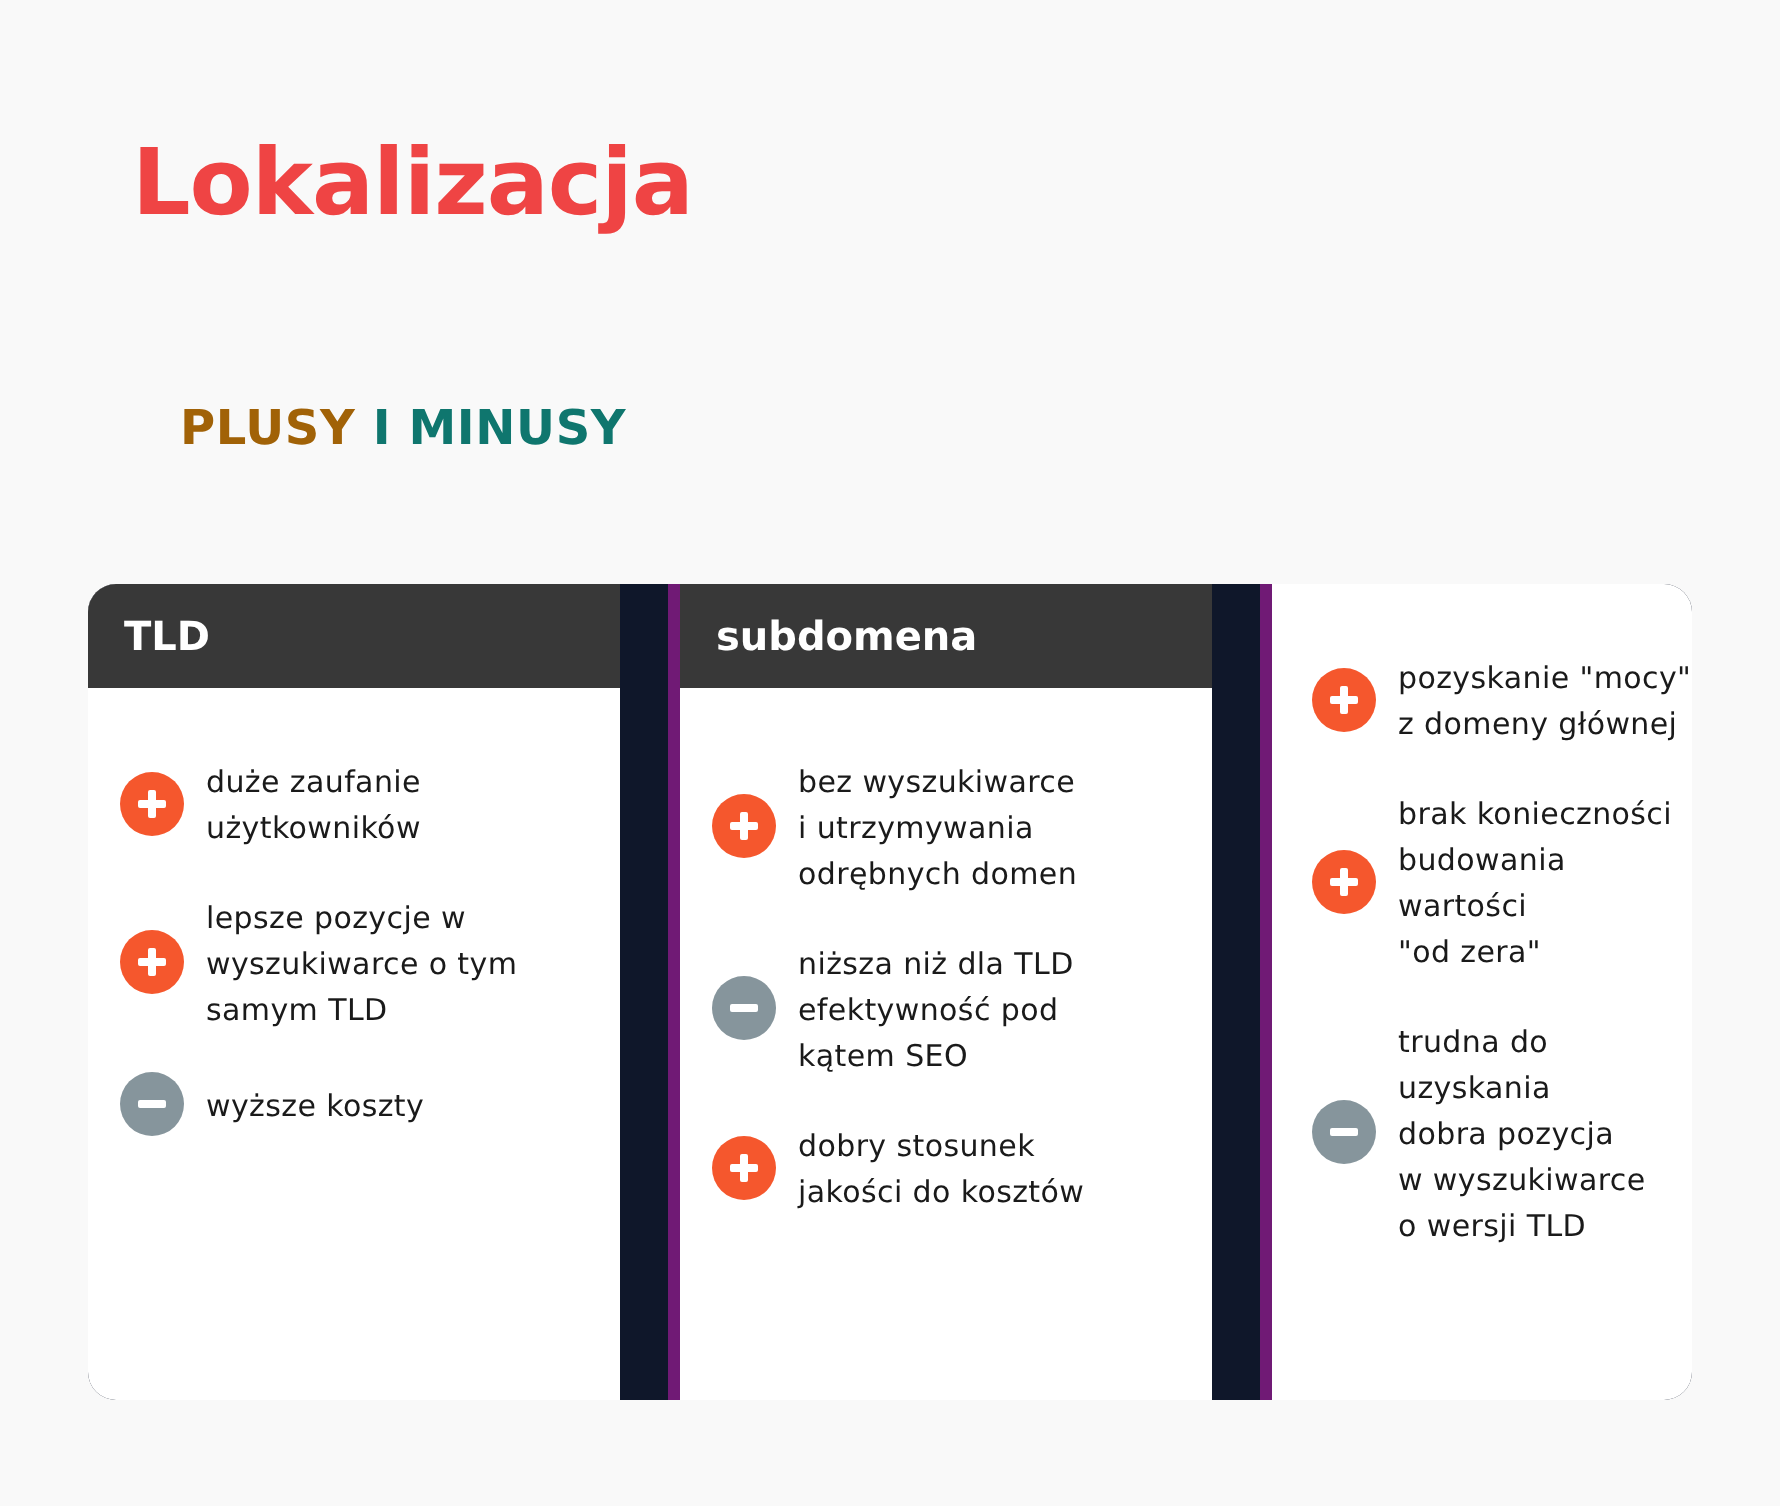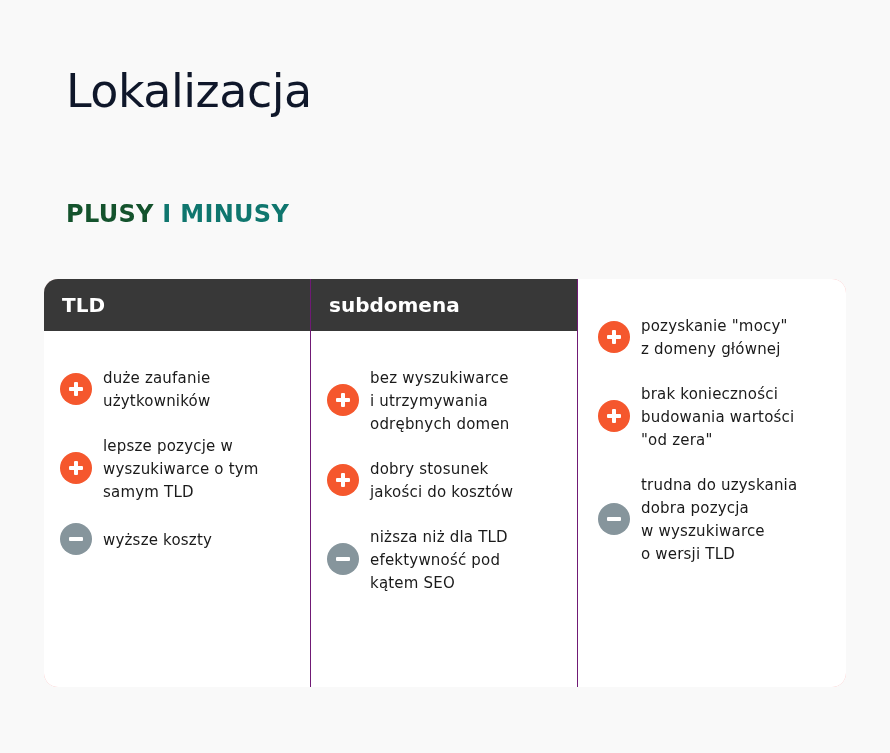--- a/index.html
+++ b/index.html
@@ -2,36 +2,36 @@
 <html><head>
 <meta charset="utf-8">
 <style>
   html, body { margin: 0; padding: 0; }
   body {
     width: 890px; height: 753px; background: #f9f9f9; position: relative; overflow: hidden;
     font-family: "DejaVu Sans", sans-serif;
   }
   .title {
     position: absolute; left: 66px; top: 62px; margin: 0;
-    font-family: "DejaVu Sans", sans-serif; font-weight: normal;
-    font-size: 46px; line-height: 58px; color: #0f172a; letter-spacing: -0.5px;
+    font-family: "DejaVu Sans", sans-serif; font-weight: bold;
+    font-size: 46px; line-height: 58px; color: #ef4444; letter-spacing: -0.5px;
   }
   .subtitle {
     position: absolute; left: 66px; top: 198px; margin: 0;
     font-family: "DejaVu Sans", sans-serif; font-weight: bold; font-size: 24px; line-height: 32px;
     letter-spacing: 0.3px;
   }
-  .subtitle .plus { color: #14532d; }
+  .subtitle .plus { color: #a16207; margin-left: 24px; }
   .subtitle .minus { color: #0f766e; }
   .table {
-    position: absolute; left: 44px; top: 279px; width: 802px; height: 408px;
-    display: flex; border-radius: 14px; overflow: hidden; background: #fca5a5;
+    position: absolute; left: 44px; top: 292px; width: 802px; height: 408px;
+    display: flex; border-radius: 14px; overflow: hidden; background: #0f172a; gap: 24px;
   }
   .col { position: relative; height: 100%; background: #ffffff; }
-  .col + .col { border-left: 1px solid #701a75; }
+  .col + .col { border-left: 6px solid #701a75; }
   .col-head {
     height: 52px; background: #383838; color: #ffffff;
     font-family: "DejaVu Sans", sans-serif; font-weight: bold; font-size: 20px;
     line-height: 52px; padding-left: 18px; box-sizing: border-box;
   }
   .col + .col .col-head { border-left: 0; }
   .col-body { padding: 36px 0 0 16px; }
   .item { display: flex; align-items: center; margin-bottom: 22px; }
   .icon {
     flex: 0 0 32px; width: 32px; height: 32px; border-radius: 50%;
@@ -99,34 +99,34 @@
       <div class="item">
         <span class="icon plus">
             <span class="bar-h"></span>
             <span class="bar-v"></span>
           </span>
         <span class="item-text">bez wyszukiwarce
 i utrzymywania
 odrębnych domen</span>
       </div>
       <div class="item">
+        <span class="icon minus">
+            <span class="bar-h"></span>
+          </span>
+        <span class="item-text">niższa niż dla TLD
+efektywność pod
+kątem SEO</span>
+      </div>
+      <div class="item">
         <span class="icon plus">
             <span class="bar-h"></span>
             <span class="bar-v"></span>
           </span>
         <span class="item-text">dobry stosunek
 jakości do kosztów</span>
-      </div>
-      <div class="item">
-        <span class="icon minus">
-            <span class="bar-h"></span>
-          </span>
-        <span class="item-text">niższa niż dla TLD
-efektywność pod
-kątem SEO</span>
       </div>
     </div>
   </div>
 
   <div class="col" style="flex:1">
     <div class="col-body" style="padding-left:20px">
       <div class="item">
         <span class="icon plus">
             <span class="bar-h"></span>
             <span class="bar-v"></span>

